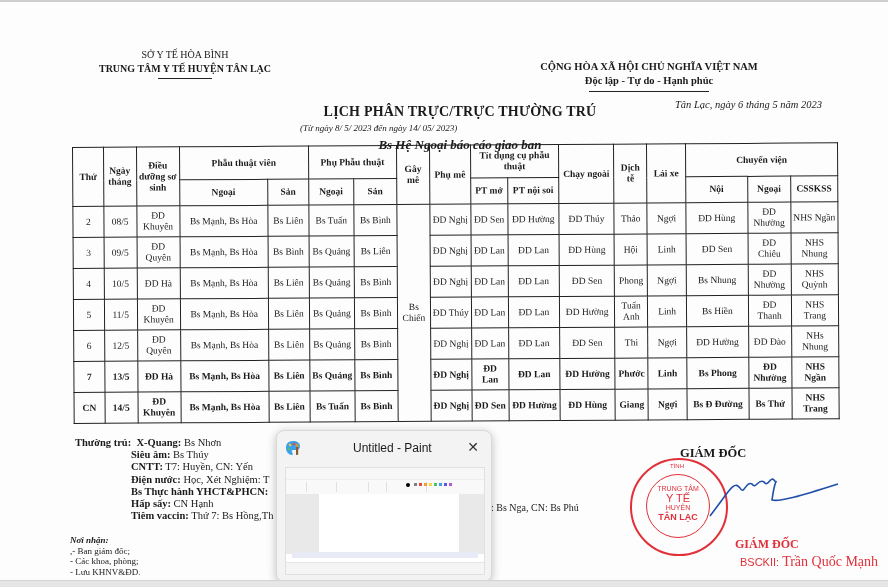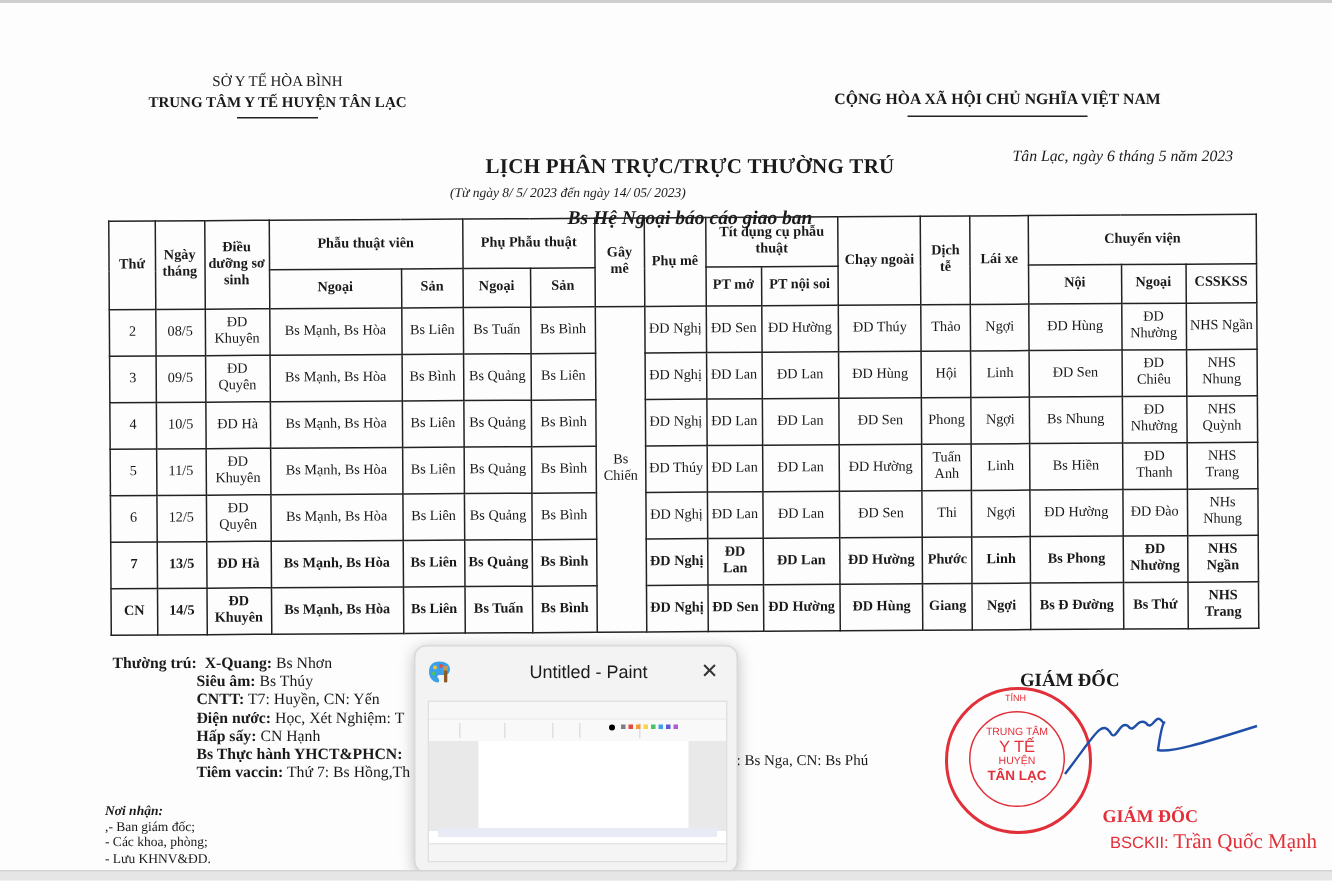--- a/index.html
+++ b/index.html
@@ -2,21 +2,21 @@
 <html><head>
 <meta charset="utf-8">
 <style>
   html,body{margin:0;padding:0;}
   body{width:888px;height:587px;overflow:hidden;background:#fdfdfd;position:relative;font-family:"Liberation Serif","DejaVu Serif",serif;color:#1a1a1a;}
   .topline{position:absolute;left:0;top:0;width:888px;height:2px;background:#cfcfcf;}
   .doc{position:absolute;left:0;top:0;width:888px;height:587px;}
   .hdr-left{position:absolute;left:80px;top:48px;width:210px;text-align:center;font-size:10px;line-height:14px;}
   .hdr-left .b{font-weight:bold;}
   .hdr-left .rule{width:54px;height:1px;background:#222;margin:2px auto 0;}
-  .hdr-right{position:absolute;left:540px;top:60px;width:250px;text-align:center;font-size:10.5px;line-height:14px;font-weight:bold;}
+  .hdr-right{position:absolute;left:524px;top:60px;width:250px;text-align:center;font-size:10.5px;line-height:14px;font-weight:bold;}
   .hdr-right .rule{width:120px;height:1px;background:#222;margin:3px auto 0;}
   .date{position:absolute;left:675px;top:99px;font-size:10.5px;font-style:italic;}
   .title{position:absolute;left:300px;top:104px;width:320px;text-align:center;font-size:14px;font-weight:bold;letter-spacing:0.2px;}
   .subtitle{position:absolute;left:300px;top:123px;width:320px;text-align:left;font-size:9px;font-style:italic;}
   .note{position:absolute;left:300px;top:137px;width:320px;text-align:center;font-size:13px;font-style:italic;font-weight:bold;}
   table.sched{position:absolute;left:72px;top:147px;width:766px;border-collapse:collapse;font-size:9.5px;table-layout:fixed;transform:rotate(-0.35deg);transform-origin:left top;}
   table.sched td,table.sched th{border:1px solid #222;text-align:center;vertical-align:middle;padding:0 2px;line-height:11px;}
   table.sched th{font-weight:bold;font-size:9.5px;}
   table.sched tr.bold td{font-weight:bold;}
   .footer{position:absolute;left:75px;top:437px;font-size:10.5px;line-height:12.2px;}
@@ -61,20 +61,21 @@
   <div class="topline"></div>
 
   <div class="hdr-left">
     <div>SỞ Y TẾ HÒA BÌNH</div>
     <div class="b">TRUNG TÂM Y TẾ HUYỆN TÂN LẠC</div>
     <div class="rule"></div>
   </div>
 
   <div class="hdr-right">
     <div>CỘNG HÒA XÃ HỘI CHỦ NGHĨA VIỆT NAM</div>
+    <div>Độc lập - Tự do - Hạnh phúc</div>
     <div class="rule"></div>
   </div>
 
   <div class="date">Tân Lạc, ngày 6 tháng 5 năm 2023</div>
   <div class="title">LỊCH PHÂN TRỰC/TRỰC THƯỜNG TRÚ</div>
   <div class="subtitle">(Từ ngày 8/ 5/ 2023 đến ngày 14/ 05/ 2023)</div>
   <div class="note">Bs Hệ Ngoại báo cáo giao ban</div>
 
   <table class="sched">
     <colgroup>
@@ -255,22 +256,22 @@
   </table>
 
   <div class="footer">
     <div class="row">
       <span class="lbl">Thường trú:</span>&nbsp;
       <span class="lbl">X-Quang:</span><span> Bs Nhơn</span>
     </div>
     <div class="row indent"><span class="lbl">Siêu âm:</span><span> Bs Thúy</span></div>
     <div class="row indent"><span class="lbl">CNTT:</span><span>  T7: Huyền, CN: Yến</span></div>
     <div class="row indent"><span class="lbl">Điện nước:</span><span> Học, Xét Nghiệm: T</span></div>
+    <div class="row indent"><span class="lbl">Bs Thực hành YHCT&amp;PHCN:</span><span></span></div>
     <div class="row indent"><span class="lbl">Hấp sấy:</span><span> CN Hạnh</span></div>
-    <div class="row indent"><span class="lbl">Bs Thực hành YHCT&amp;PHCN:</span><span></span></div>
     <div class="row indent"><span class="lbl">Tiêm vaccin:</span><span> Thứ 7: Bs Hồng,Th</span></div>
   </div>
   <div class="extra">7: Bs Nga, CN: Bs Phú</div>
 
   <div class="recipients">
     <div class="h">Nơi nhận:</div>
     <div>,- Ban giám đốc;</div>
     <div>- Các khoa, phòng;</div>
     <div>- Lưu KHNV&amp;ĐD.</div>
   </div>

